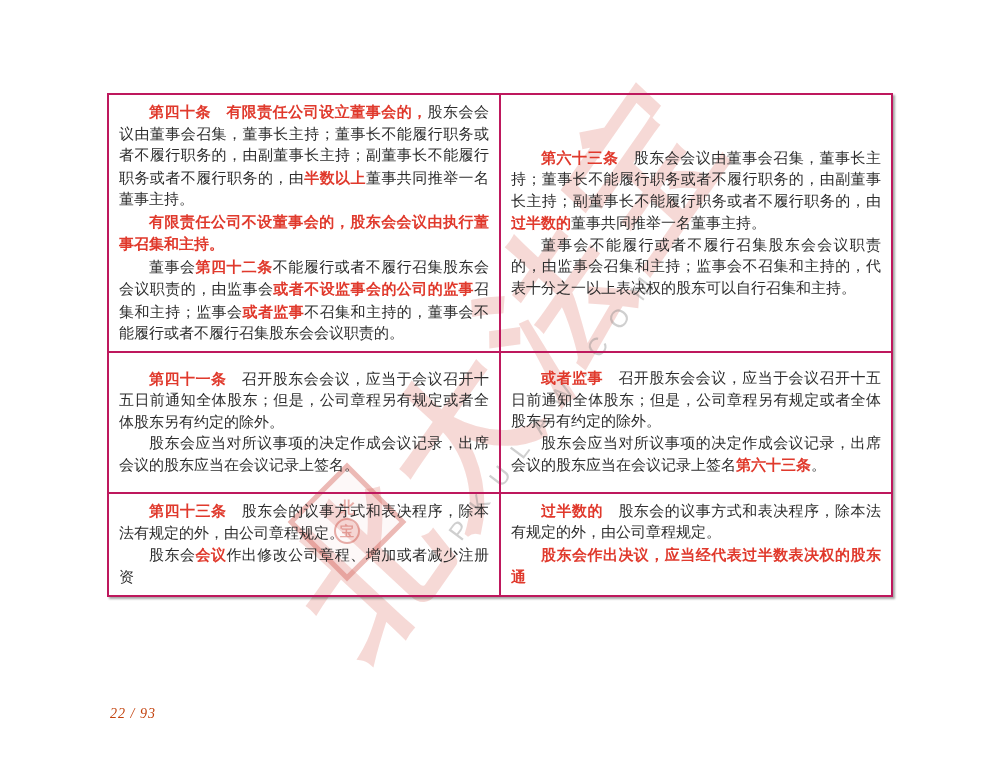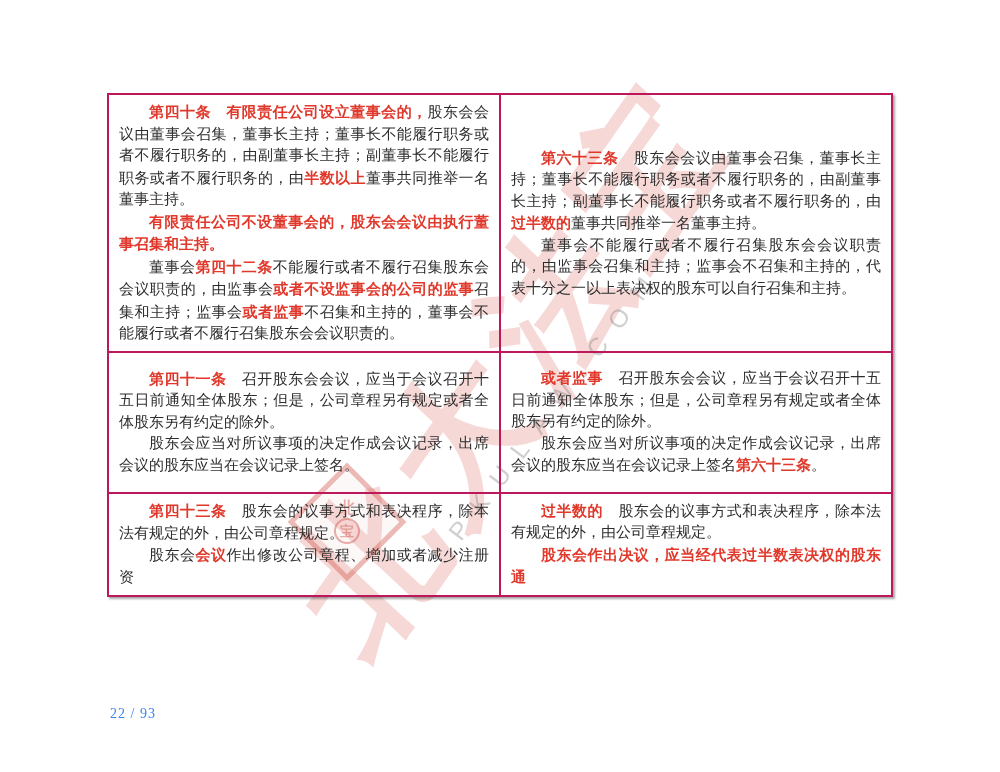--- a/index.html
+++ b/index.html
@@ -61,22 +61,23 @@
   tr.r3{height:101px;}
   td p{margin:0;text-indent:2em;}
   .em{
     color:#e0392c;font-weight:bold;
     font-family:"Liberation Sans","DejaVu Sans",sans-serif;
   }
 
   
   .pageno{
     position:absolute;left:110px;top:706px;z-index:1;
-    font-size:14px;color:#3b82f6;letter-spacing:1px;
+    font-size:14px;color:#c2410c;letter-spacing:1px;
     font-family:"Liberation Serif","DejaVu Serif",serif;
+    font-style:italic;
   }
 </style>
 </head>
 <body>
 
 <div class="page">
 
   <div class="wm-layer">
     <div class="wm-callig">北大法宝</div>
     <div class="wm-latin">PKULAW.COM</div>

